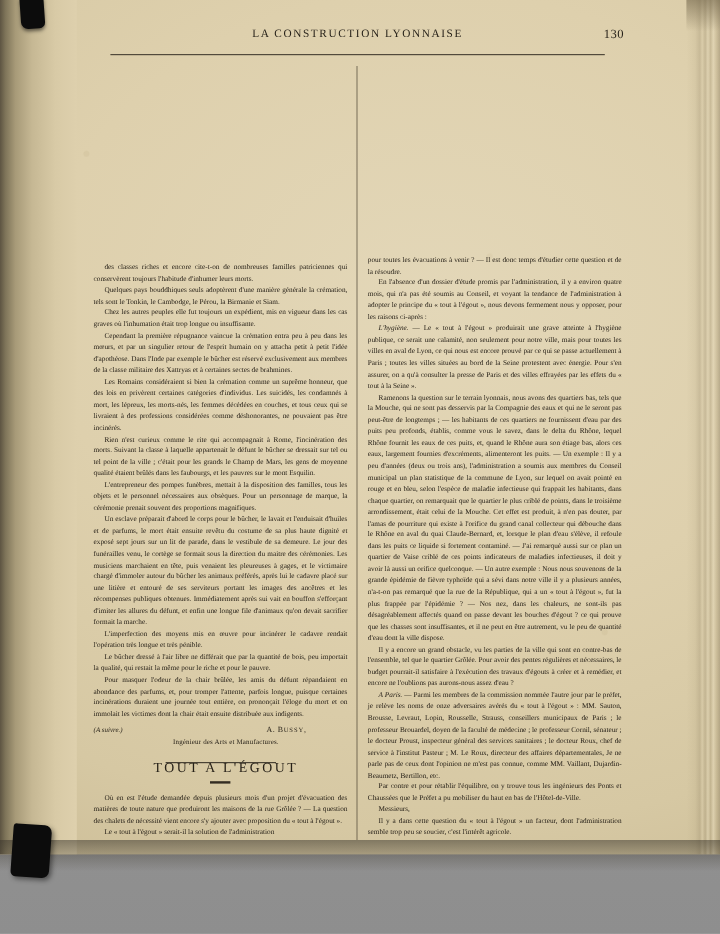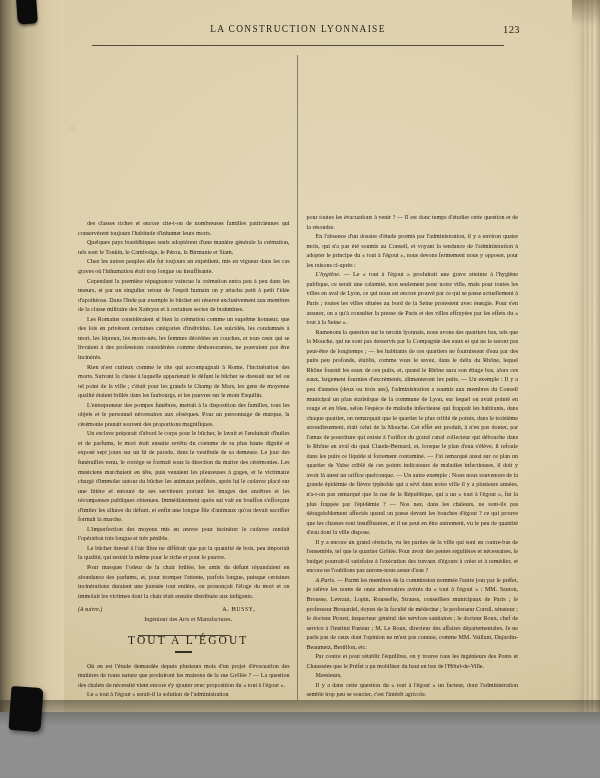--- a/index.html
+++ b/index.html
@@ -181,21 +181,21 @@
 <body>
 
 <div id="backdrop"></div>
 
 <div id="page">
 
   <div id="content">
 
     <div id="runhead">
       <span id="runhead-title">LA CONSTRUCTION LYONNAISE</span>
-      <span id="folio">123</span>
+      <span id="folio">130</span>
     </div>
     <div id="head-rule"></div>
 
     <div id="col-rule"></div>
 
     <div id="columns">
 
       <div class="col left">
         <p>des classes riches et encore cite-t-on de nombreuses familles patriciennes qui conservèrent toujours l'habitude d'inhumer leurs morts.</p>
         <p>Quelques pays bouddhiques seuls adoptèrent d'une manière générale la crémation, tels sont le Tonkin, le Cambodge, le Pérou, la Birmanie et Siam.</p>

